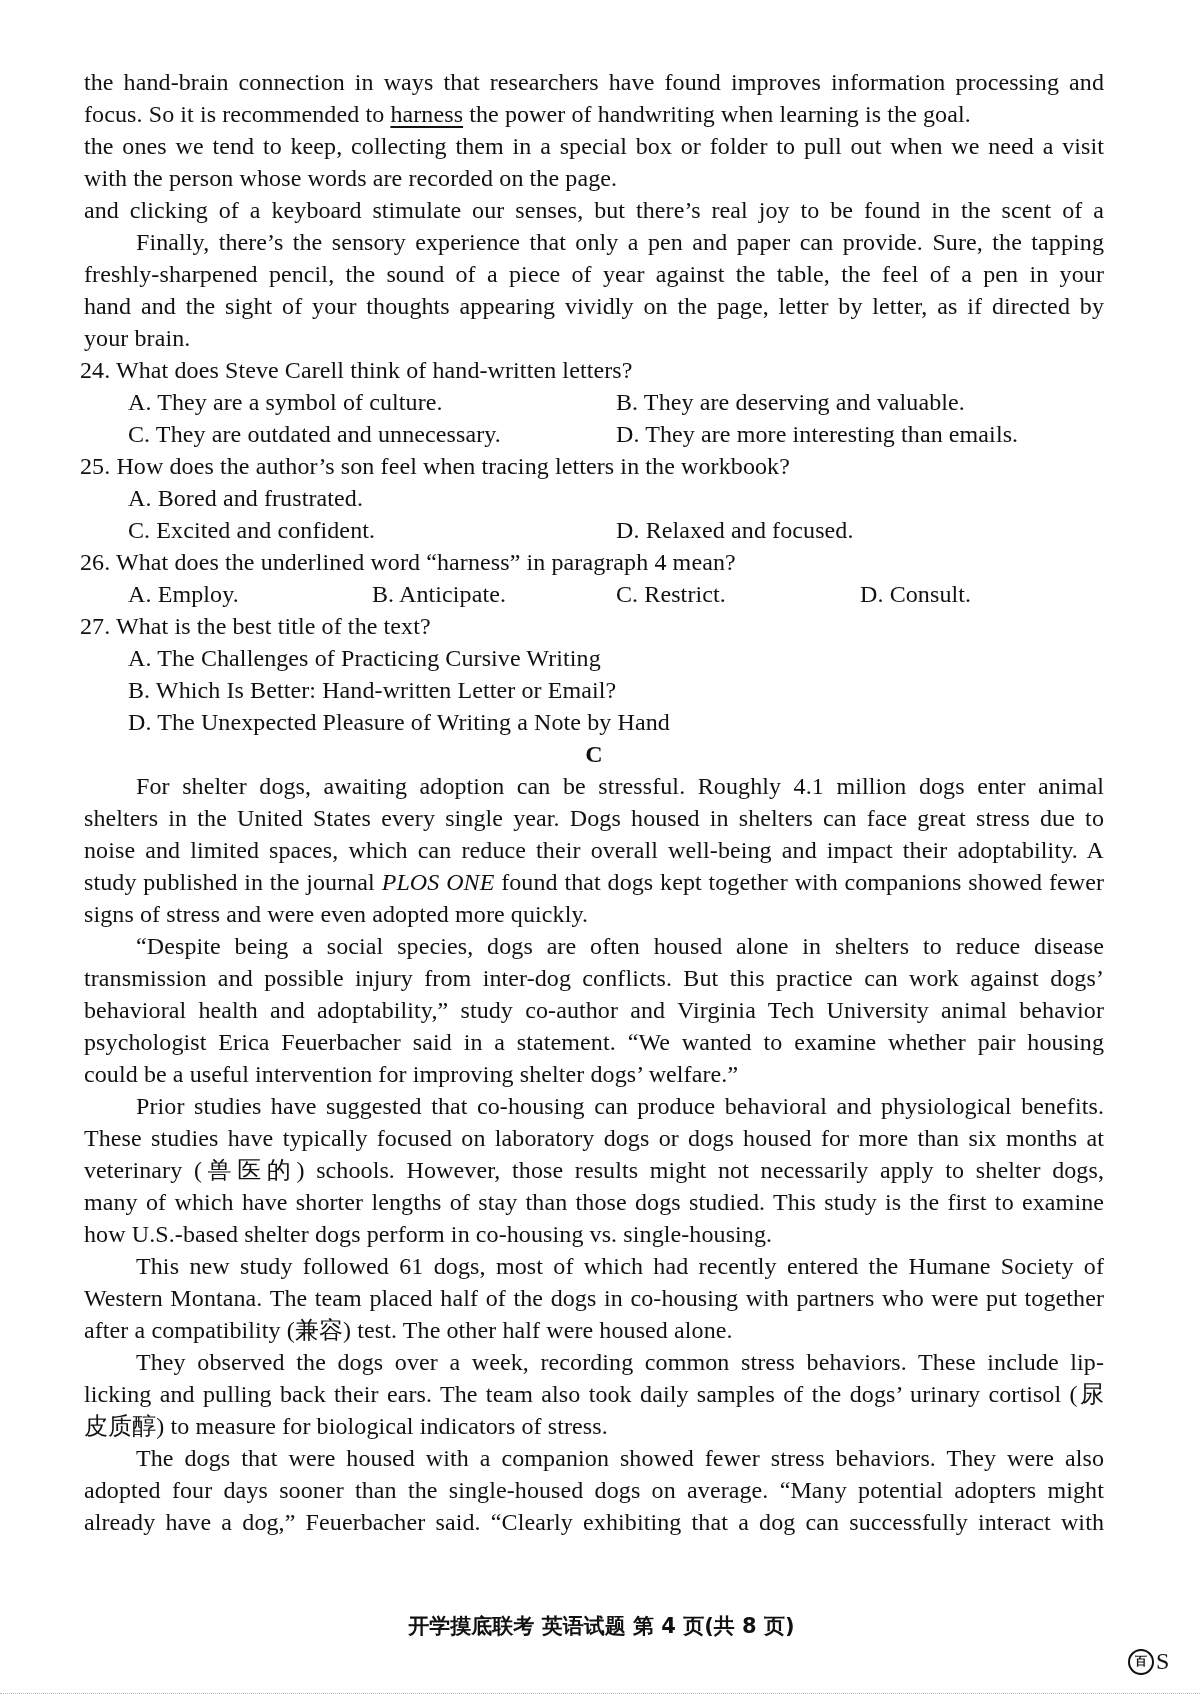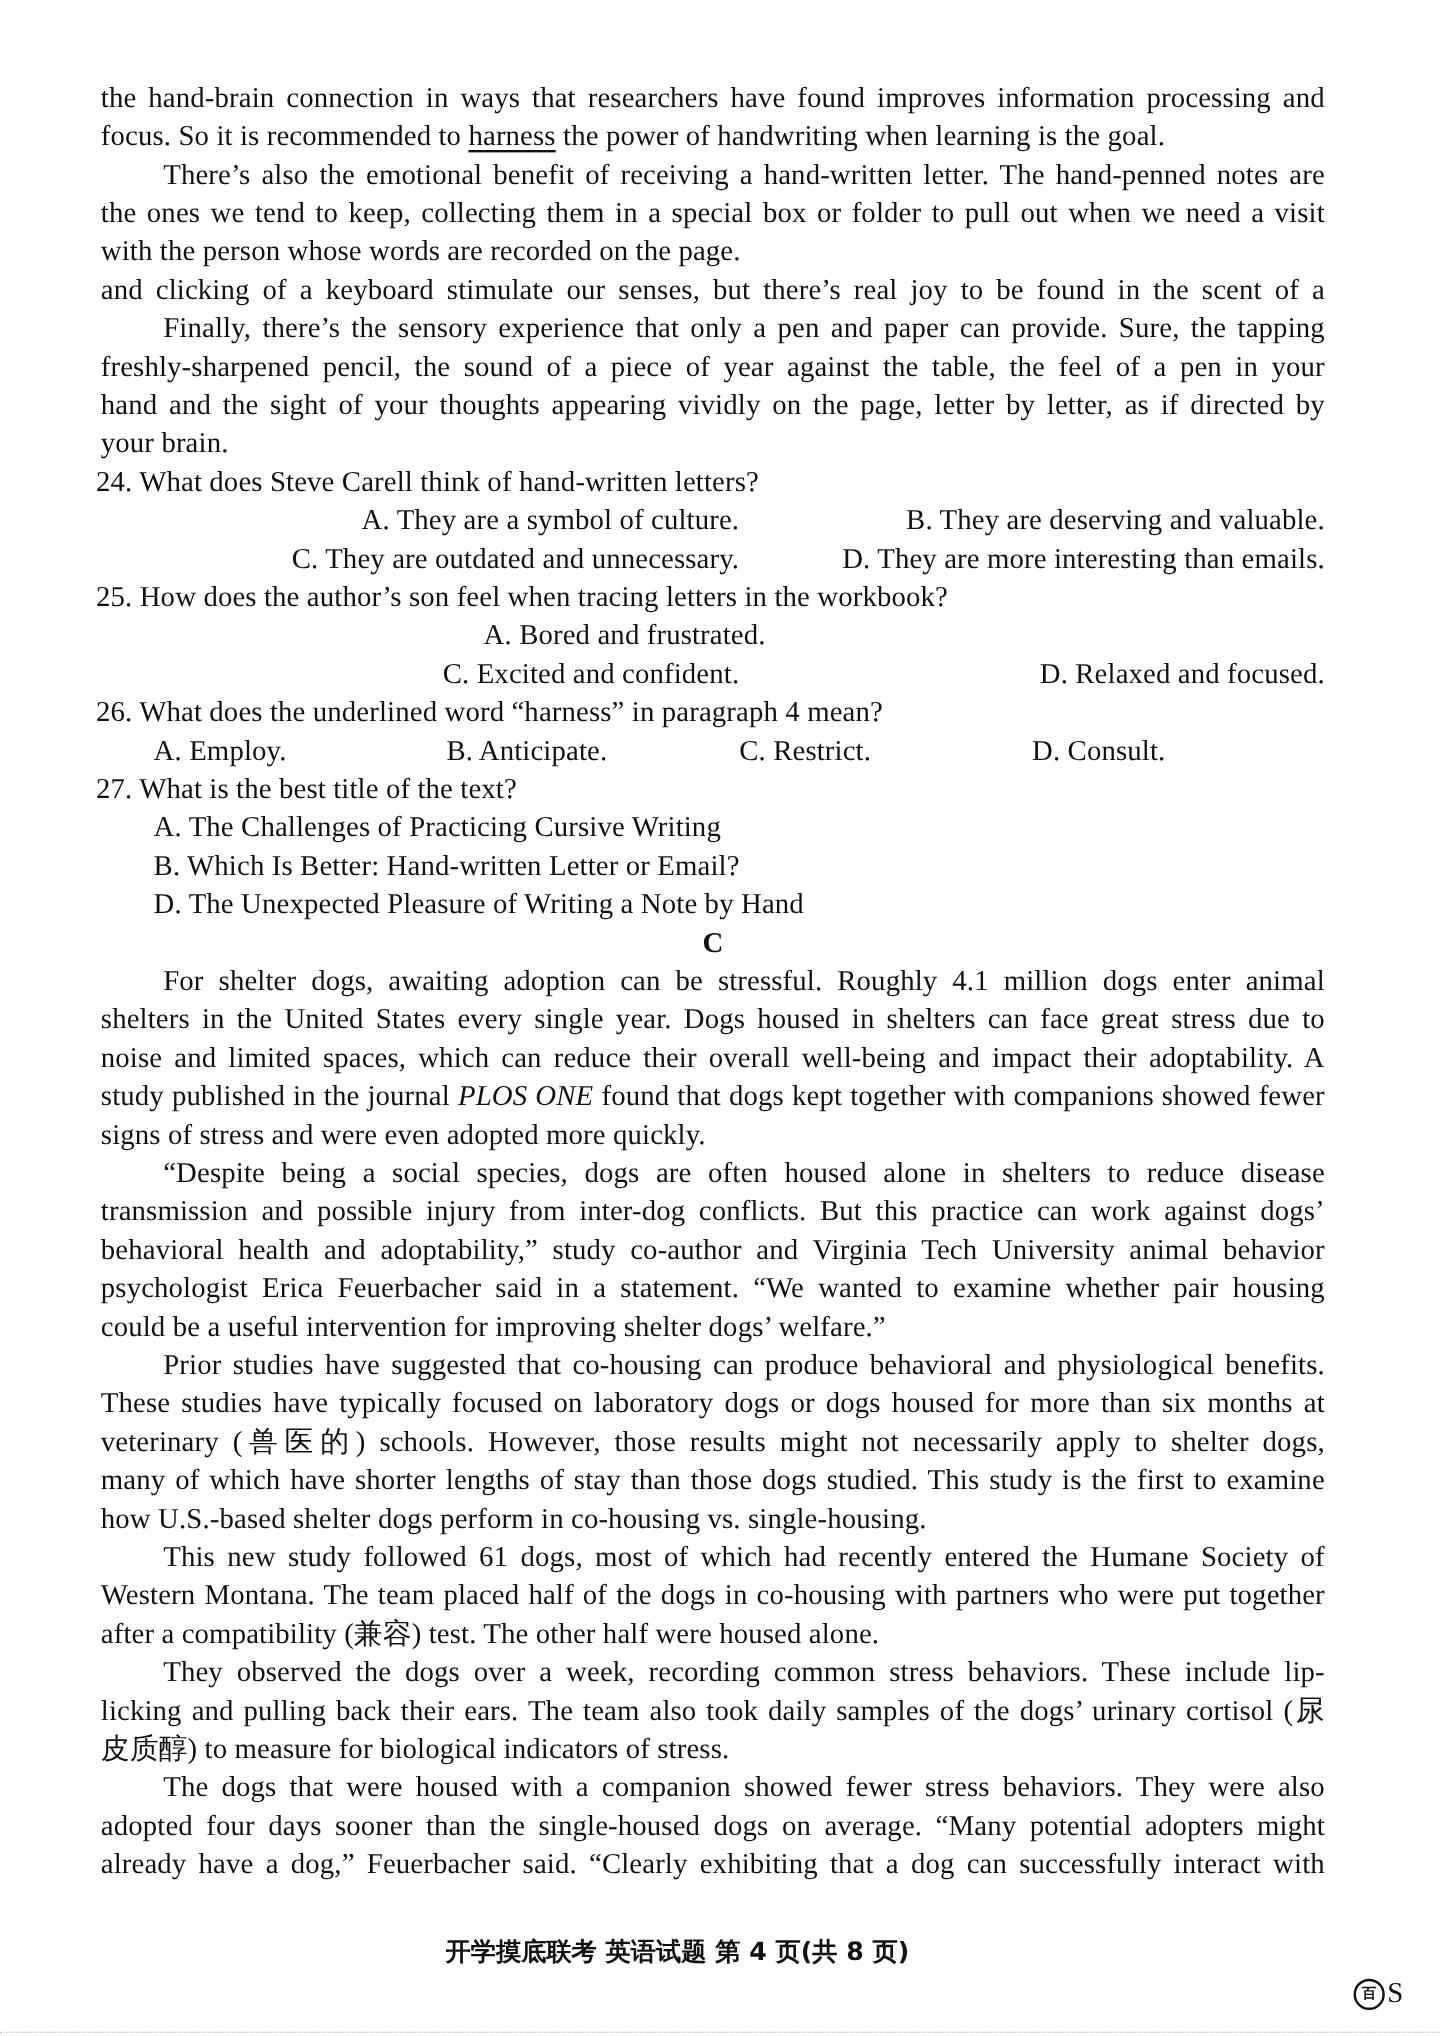--- a/index.html
+++ b/index.html
@@ -10,29 +10,29 @@
   }
   .page { position: absolute; left: 84px; top: 66px; width: 1020px; }
   .line {
     font-size: 24px; line-height: 32px; height: 32px;
     white-space: nowrap; letter-spacing: 0.1px;
   }
   .just { text-align: justify; text-align-last: justify; }
   .indent { padding-left: 52px; }
   .q { margin-left: -4px; }
   .opt-row { display: flex; padding-left: 44px; }
-  .opt2 > span { width: 510px; display: inline-block; text-align: right; }
+  .opt2 > span { width: 510px; display: inline-block; }
   .opt4 > span { width: 252px; display: inline-block; }
   .opt1 { padding-left: 44px; }
   .u { text-decoration: underline; text-underline-offset: 4px; text-align: center; }
   .it { font-style: italic; }
   .section { text-align: center; font-weight: bold; font-size: 24px; line-height: 32px; height: 32px; }
   .footer {
     position: absolute; left: 0; width: 1129px; top: 1612px; text-align: center;
-    font-family: "DejaVu Sans", sans-serif; font-weight: bold; font-size: 21px;
+    font-family: "DejaVu Sans", sans-serif; font-weight: bold; font-size: 21px; padding-left: 37px;
   }
   .badge {
     position: absolute; left: 1128px; top: 1648px;
     font-family: "Liberation Serif", serif; font-size: 24px;
     display: flex; align-items: center; gap: 2px;
   }
   .badge .circ {
     width: 22px; height: 22px; border: 2px solid #111; border-radius: 50%;
     font-size: 12px; display: inline-flex; align-items: center; justify-content: center;
     font-family: "DejaVu Sans", sans-serif; font-weight: bold;
@@ -43,21 +43,20 @@
   }
 </style>
 </head>
 <body>
 
 <div class="page">
 
   <div>
     <div class="line just">the hand-brain connection in ways that researchers have found improves information processing and</div>
     <div class="line"><span>focus. So it is recommended to </span><span class="u">harness</span><span> the power of handwriting when learning is the goal.</span></div>
-    <div class="line just indent">There’s also the emotional benefit of receiving a hand-written letter. The hand-penned notes are</div>
     <div class="line just">the ones we tend to keep, collecting them in a special box or folder to pull out when we need a visit</div>
     <div class="line">with the person whose words are recorded on the page.</div>
     <div class="line just">and clicking of a keyboard stimulate our senses, but there’s real joy to be found in the scent of a</div>
     <div class="line just indent">Finally, there’s the sensory experience that only a pen and paper can provide. Sure, the tapping</div>
     <div class="line just">freshly-sharpened pencil, the sound of a piece of year against the table, the feel of a pen in your</div>
     <div class="line just">hand and the sight of your thoughts appearing vividly on the page, letter by letter, as if directed by</div>
     <div class="line">your brain.</div>
   </div>
 
   <div>

